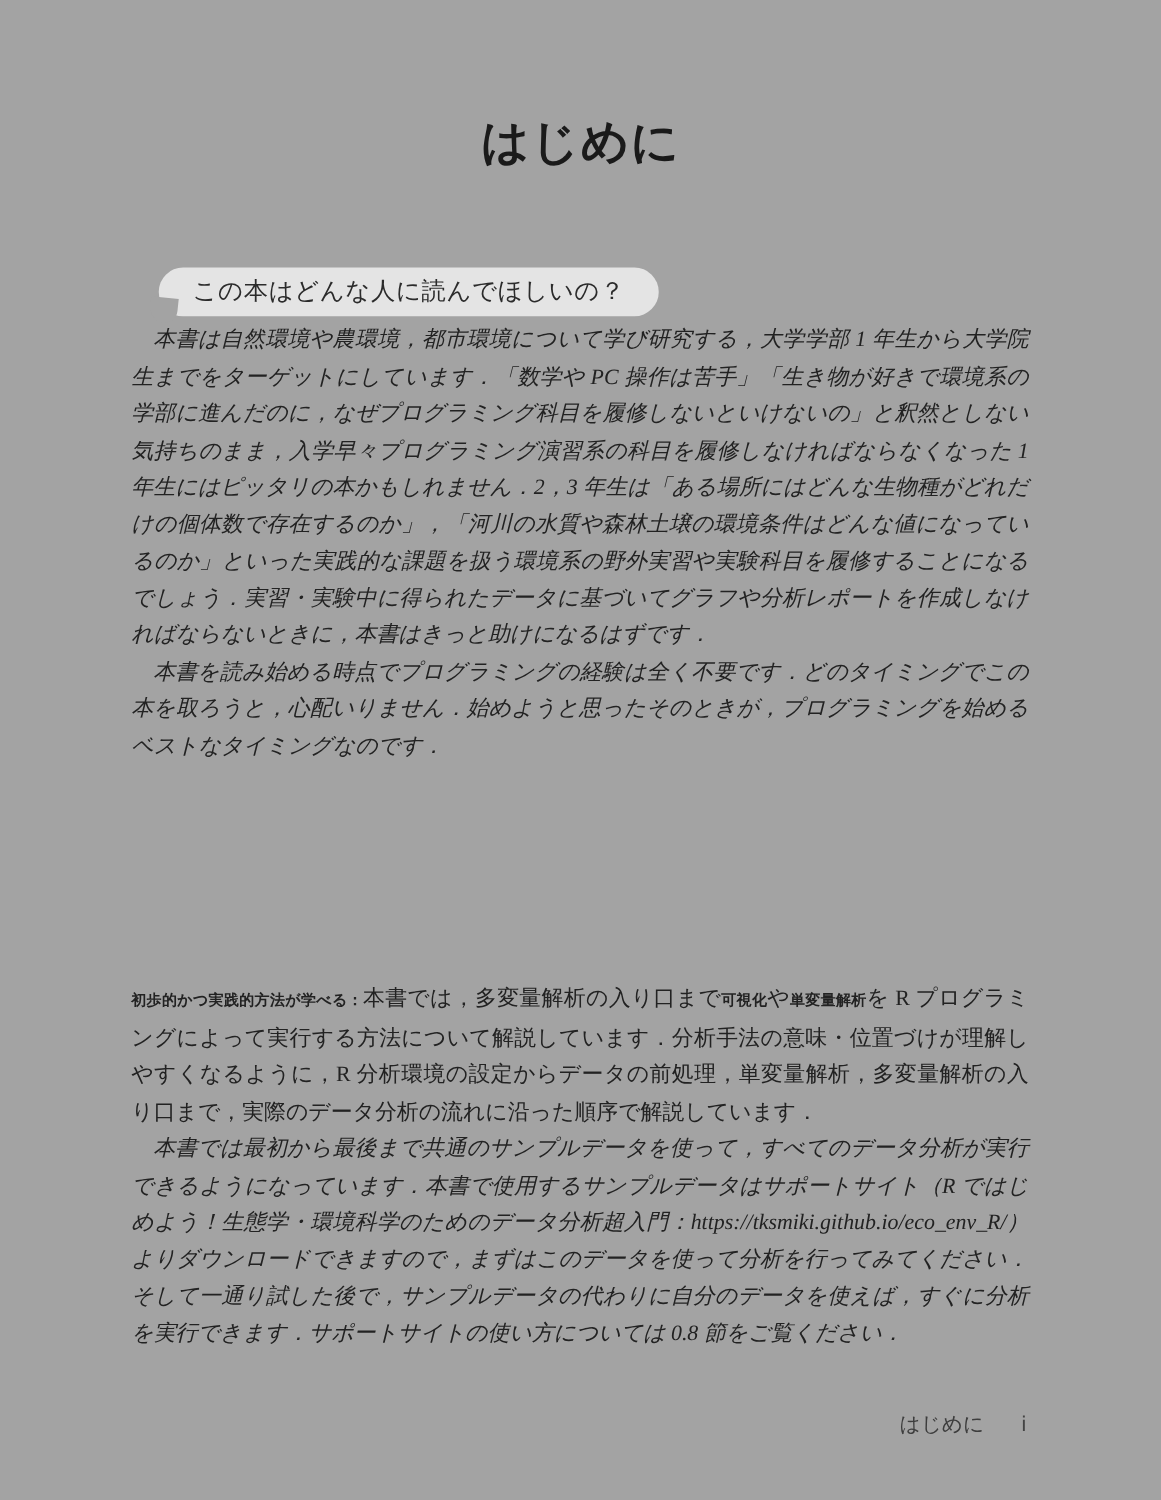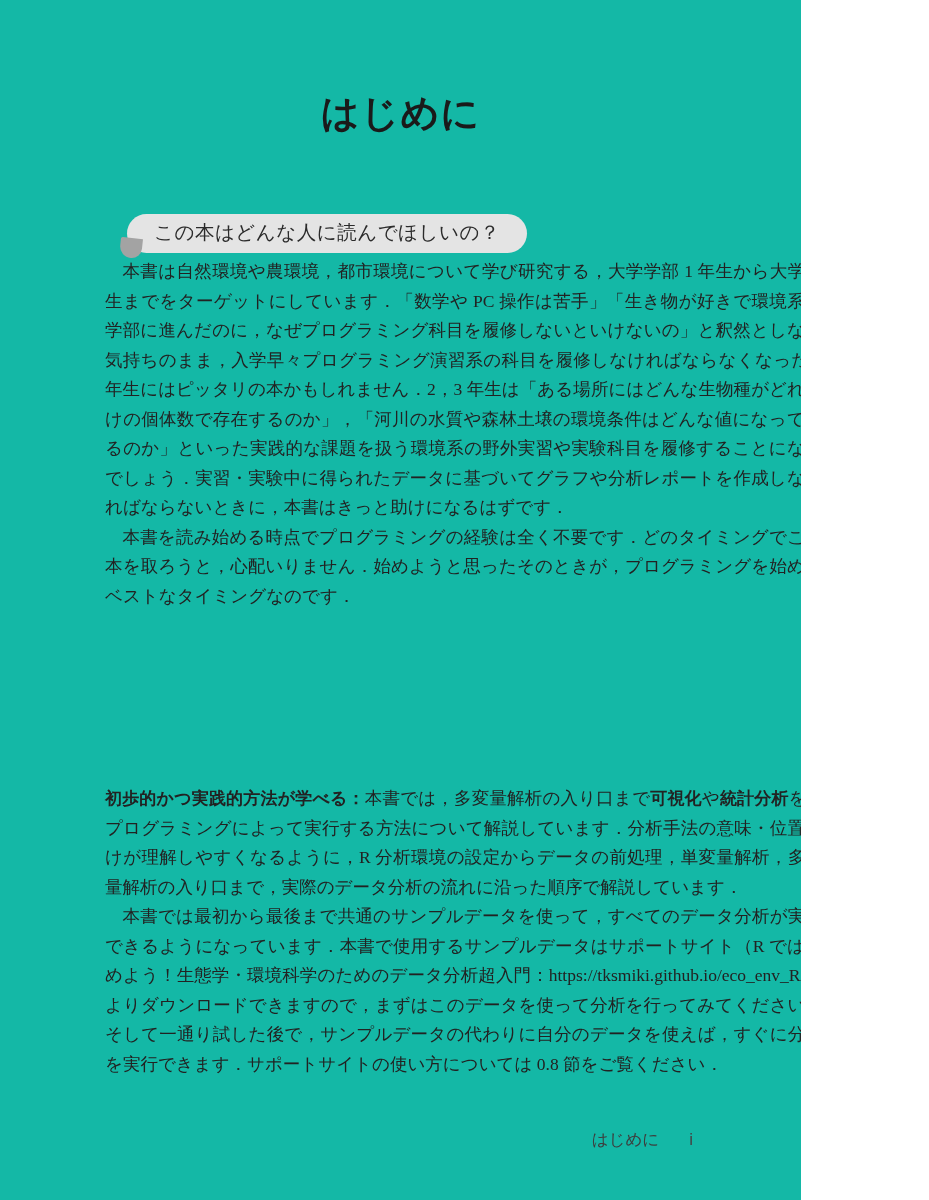--- a/index.html
+++ b/index.html
@@ -1,21 +1,21 @@
 <!DOCTYPE html>
 <html lang="ja"><head>
 <meta charset="utf-8">
 <style>
   * { box-sizing: border-box; }
   html, body { margin: 0; padding: 0; background: #ffffff; }
   .page {
     position: relative;
-    width: 801px;
+    width: 929px;
     height: 1200px;
-    background: #14b8a6;
+    background: #a3a3a3;
     overflow: hidden;
     color: #1b1b1b;
   }
   .page-title {
     position: absolute;
     top: 88px;
     left: 0;
     width: 100%;
     margin: 0;
     text-align: center;
@@ -60,25 +60,25 @@
     width: 718px;
     font-family: "Liberation Serif", "DejaVu Serif", serif;
     font-size: 17.5px;
     line-height: 29.5px;
     text-align: justify;
     color: #222222;
   }
   .block-1 { top: 257px; }
   .block-2 { top: 784px; }
   .body-block p { margin: 0; }
-  .body-block p.indent { text-indent: 1em; }
+  .body-block p.indent { text-indent: 1em; font-style: italic; }
   .lead, .bold-term {
     font-family: "Liberation Sans", "DejaVu Sans", sans-serif;
     font-weight: 700;
-    font-size: 17px;
+    font-size: 12px;
     letter-spacing: 0px;
   }
   .learn-2 { margin-top: 27px; }
   .page-footer {
     position: absolute;
     top: 1129px;
     right: 108px;
     font-family: "Liberation Sans", "DejaVu Sans", sans-serif;
     font-size: 16.5px;
     color: #3d3d3d;
@@ -99,21 +99,21 @@
     <span>この本はどんな人に読んでほしいの？</span>
   </div>
 
   <div class="body-block block-1">
     <p class="indent">本書は自然環境や農環境，都市環境について学び研究する，大学学部 1 年生から大学院生までをターゲットにしています．「数学や PC 操作は苦手」「生き物が好きで環境系の学部に進んだのに，なぜプログラミング科目を履修しないといけないの」と釈然としない気持ちのまま，入学早々プログラミング演習系の科目を履修しなければならなくなった 1 年生にはピッタリの本かもしれません．2，3 年生は「ある場所にはどんな生物種がどれだけの個体数で存在するのか」，「河川の水質や森林土壌の環境条件はどんな値になっているのか」といった実践的な課題を扱う環境系の野外実習や実験科目を履修することになるでしょう．実習・実験中に得られたデータに基づいてグラフや分析レポートを作成しなければならないときに，本書はきっと助けになるはずです．</p>
     <p class="indent">本書を読み始める時点でプログラミングの経験は全く不要です．どのタイミングでこの本を取ろうと，心配いりません．始めようと思ったそのときが，プログラミングを始めるベストなタイミングなのです．</p>
   </div>
 
 
   <div class="body-block block-2">
-    <p><span class="lead">初歩的かつ実践的方法が学べる：</span><span>本書では，多変量解析の入り口まで</span><span class="bold-term">可視化</span><span>や</span><span class="bold-term">統計分析</span><span>を R プログラミングによって実行する方法について解説しています．分析手法の意味・位置づけが理解しやすくなるように，R 分析環境の設定からデータの前処理，単変量解析，多変量解析の入り口まで，実際のデータ分析の流れに沿った順序で解説しています．</span></p>
+    <p><span class="lead">初歩的かつ実践的方法が学べる：</span><span>本書では，多変量解析の入り口まで</span><span class="bold-term">可視化</span><span>や</span><span class="bold-term">単変量解析</span><span>を R プログラミングによって実行する方法について解説しています．分析手法の意味・位置づけが理解しやすくなるように，R 分析環境の設定からデータの前処理，単変量解析，多変量解析の入り口まで，実際のデータ分析の流れに沿った順序で解説しています．</span></p>
     <p class="indent">本書では最初から最後まで共通のサンプルデータを使って，すべてのデータ分析が実行できるようになっています．本書で使用するサンプルデータはサポートサイト（R ではじめよう！生態学・環境科学のためのデータ分析超入門：https://tksmiki.github.io/eco_env_R/）よりダウンロードできますので，まずはこのデータを使って分析を行ってみてください．そして一通り試した後で，サンプルデータの代わりに自分のデータを使えば，すぐに分析を実行できます．サポートサイトの使い方については 0.8 節をご覧ください．</p>
   </div>
 
   <div class="page-footer">
     <span>はじめに</span>
     <span class="page-number">i</span>
   </div>
 
 </div>
 

